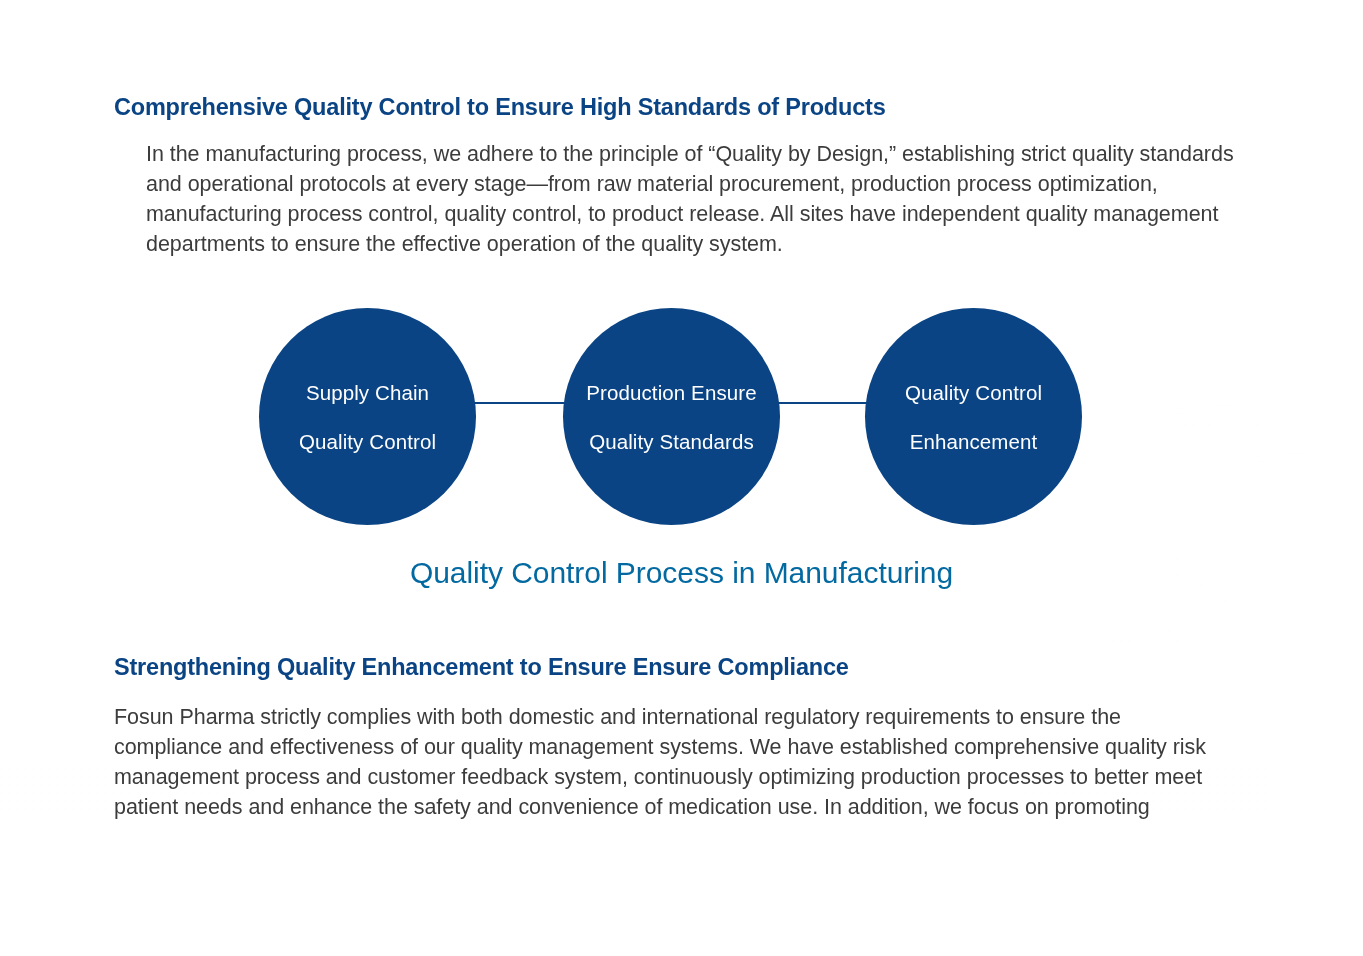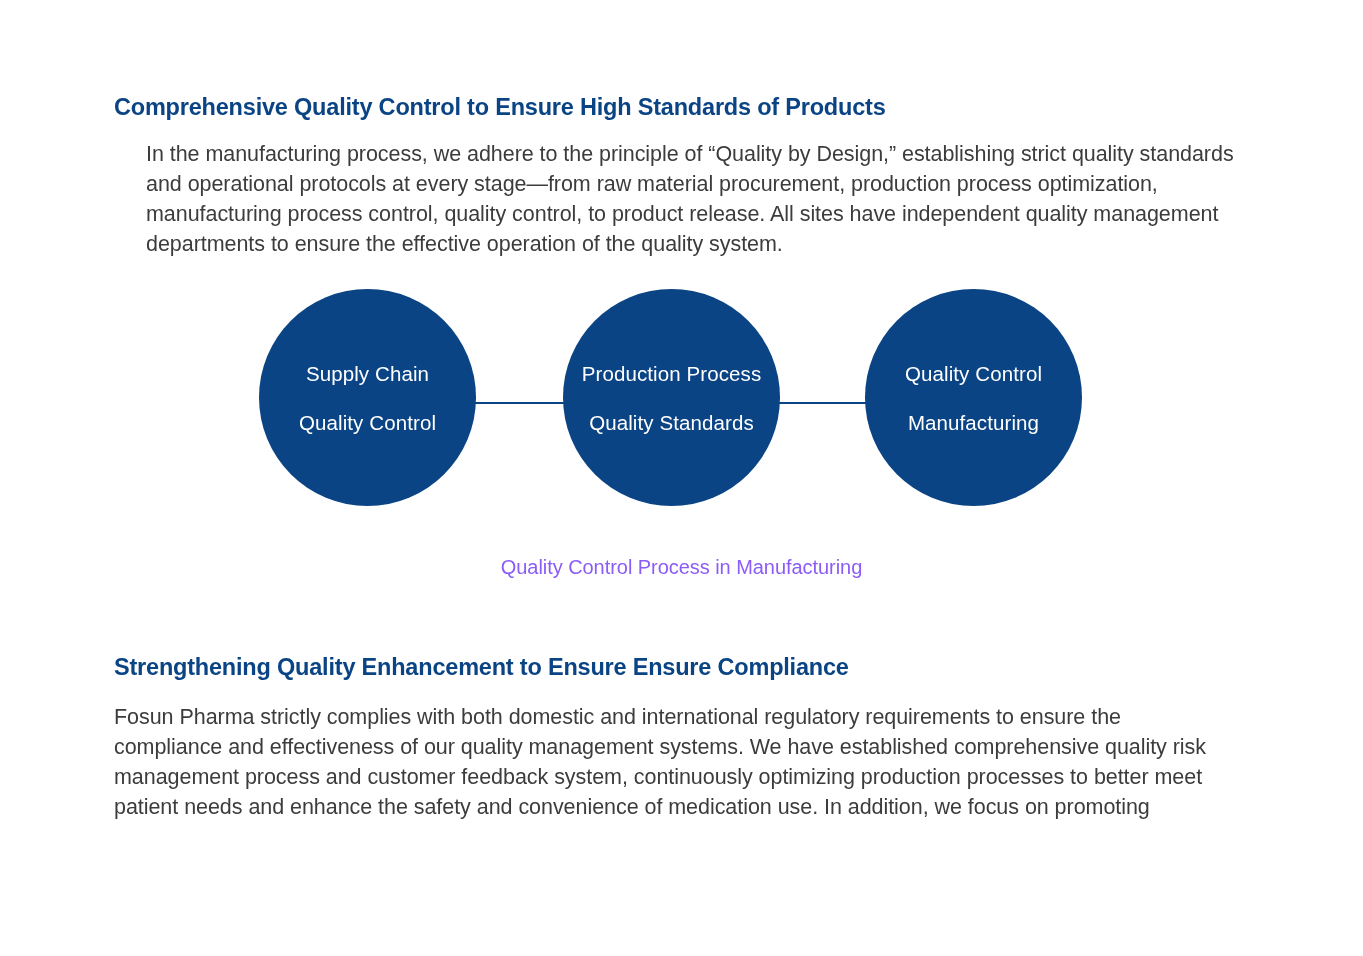--- a/index.html
+++ b/index.html
@@ -116,42 +116,42 @@
     position: absolute;
     width: 217px;
     height: 217px;
     border-radius: 50%;
     background: #0a4484;
     color: #ffffff;
     display: flex;
     flex-direction: column;
     align-items: center;
     justify-content: center;
-    top: 2px;
+    top: 21px;
     gap: 8px;
   }
   #node-1 { left: 259px; }
   #node-2 { left: 563px; }
   #node-3 { left: 865px; }
 
   .node-line {
     font-size: 20.5px;
     line-height: 41px;
     white-space: nowrap;
     letter-spacing: 0.1px;
   }
 
   #diagram-caption {
     position: absolute;
     left: 0;
     top: 556px;
     width: 1363px;
     text-align: center;
-    color: #8b5cf6;
-    font-size: 20px;
+    color: #0369a1;
+    font-size: 30px;
     letter-spacing: -0.05px;
   }
 </style>
 </head>
 <body>
 
 <div id="page">
 
   <div id="photo-bg">
 
@@ -204,27 +204,27 @@
 
       <div class="connector" id="connector-1"></div>
       <div class="connector" id="connector-2"></div>
 
       <div class="node-circle" id="node-1">
         <span class="node-line">Supply Chain</span>
         <span class="node-line">Quality Control</span>
       </div>
 
       <div class="node-circle" id="node-2">
-        <span class="node-line">Production Process</span>
+        <span class="node-line">Production Ensure</span>
         <span class="node-line">Quality Standards</span>
       </div>
 
       <div class="node-circle" id="node-3">
         <span class="node-line">Quality Control</span>
-        <span class="node-line">Manufacturing</span>
+        <span class="node-line">Enhancement</span>
       </div>
     </div>
 
     <div id="diagram-caption">Quality Control Process in Manufacturing</div>
 
     <h2 class="heading" id="heading-2">Strengthening Quality Enhancement to Ensure Ensure Compliance</h2>
 
     <p class="body-text" id="para-2">Fosun Pharma strictly complies with both domestic and international regulatory requirements to ensure the compliance and effectiveness of our quality management systems. We have established comprehensive quality risk management process and customer feedback system, continuously optimizing production processes to better meet patient needs and enhance the safety and convenience of medication use. In addition, we focus on promoting compliance management, product recall and risk management, continuous improvement, and customer feedback system.</p>
 
   </div>

